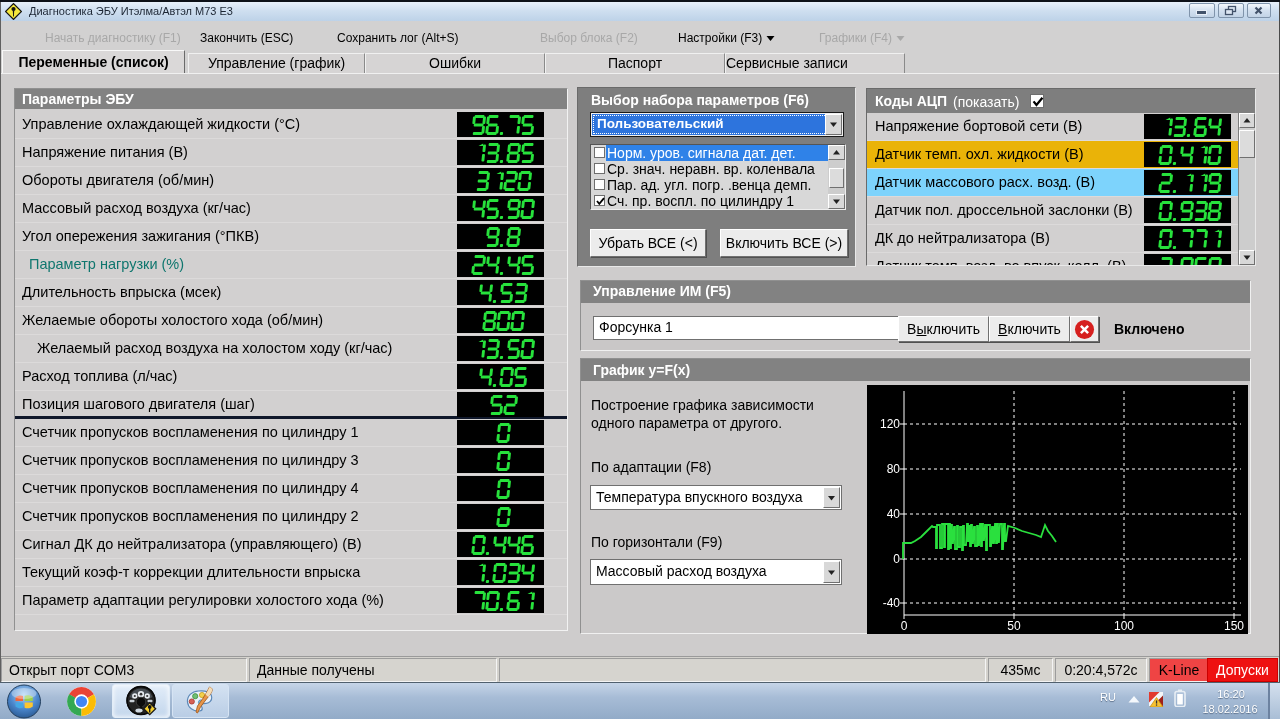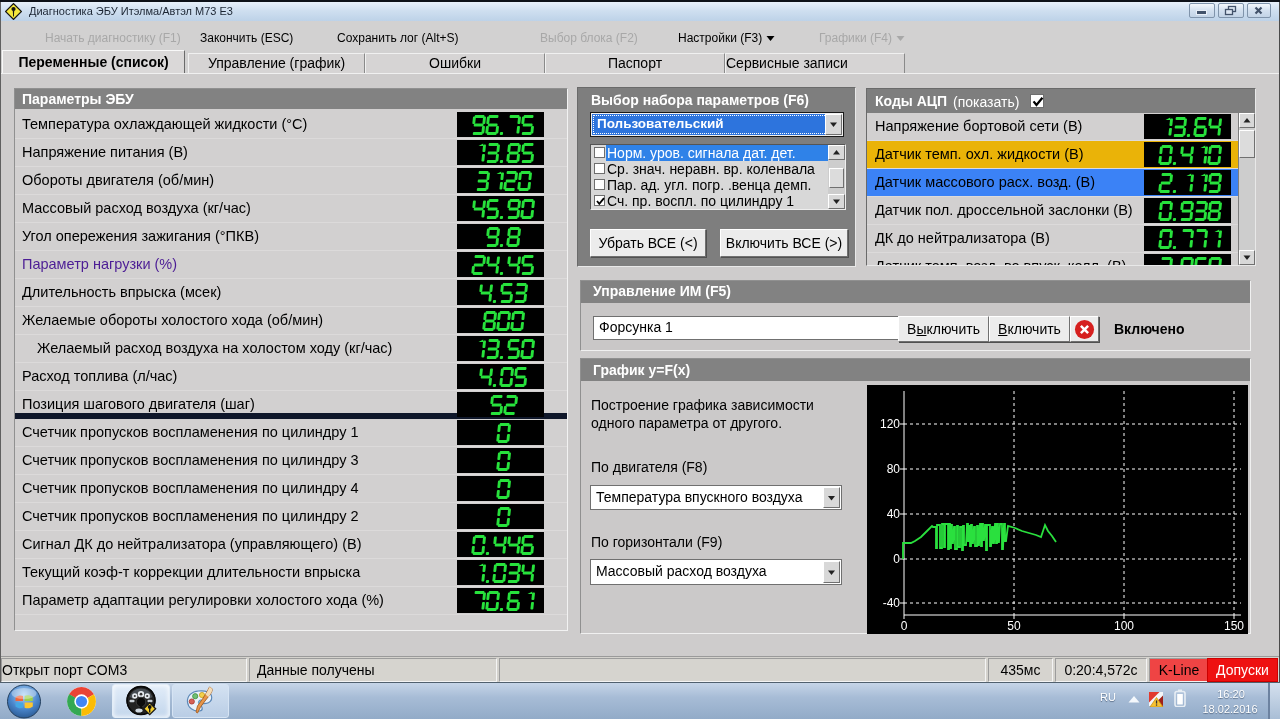--- a/index.html
+++ b/index.html
@@ -116,21 +116,21 @@
     <div style="position:absolute;left:2px;top:0px;width:183px;height:24px;background:#dad8d8;border:1px solid #6a6a6a;border-bottom:none;border-top-color:#f8f8f8;border-left-color:#f8f8f8;box-sizing:border-box;font-weight:bold;font-size:14px;text-align:center;line-height:23px">Переменные (список)</div>
     <div style="position:absolute;left:188px;top:3px;width:177px;height:20px;background:#d6d4d4;border:1px solid #8a8a8a;border-bottom:none;border-top-color:#f0f0f0;border-left-color:#f0f0f0;box-sizing:border-box;font-size:14px;text-align:center;line-height:19px">Управление (график)</div>
     <div style="position:absolute;left:365px;top:3px;width:180px;height:20px;background:#d6d4d4;border:1px solid #8a8a8a;border-bottom:none;border-top-color:#f0f0f0;border-left-color:#f0f0f0;box-sizing:border-box;font-size:14px;text-align:center;line-height:19px">Ошибки</div>
     <div style="position:absolute;left:545px;top:3px;width:180px;height:20px;background:#d6d4d4;border:1px solid #8a8a8a;border-bottom:none;border-top-color:#f0f0f0;border-left-color:#f0f0f0;box-sizing:border-box;font-size:14px;text-align:center;line-height:19px">Паспорт</div>
     <div style="position:absolute;left:725px;top:3px;width:180px;height:20px;background:#d6d4d4;border:1px solid #8a8a8a;border-bottom:none;border-top-color:#f0f0f0;border-left-color:#f0f0f0;box-sizing:border-box;font-size:14px;line-height:19px">Сервисные записи</div>
   </div>
 <div style="position:absolute;left:0;top:73px;width:1280px;height:583px;background:#cecccc;border-top:1px solid #f0f0f0;box-sizing:border-box"></div>
 <div style="position:absolute;left:14px;top:88px;width:554px;height:543px;background:#d2d0d0;border:1px solid #909090;border-right-color:#f2f2f2;border-bottom-color:#f2f2f2;box-sizing:border-box">
     <div style="position:absolute;left:0px;top:0px;right:0px;height:20px;background:#828282;color:#fff;font-weight:bold;font-size:14px;line-height:20px;padding-left:7px">Параметры ЭБУ</div>
     <div style="position:absolute;left:0px;top:22px;width:552px;height:28px;border-bottom:1px solid #dcdada;box-sizing:border-box">
-      <div style="position:absolute;left:7px;top:5px;font-size:14.5px;color:#000;white-space:nowrap">Температура охлаждающей жидкости (°С)</div>
+      <div style="position:absolute;left:7px;top:5px;font-size:14.5px;color:#000;white-space:nowrap">Управление охлаждающей жидкости (°С)</div>
     </div>
     <div style="position:absolute;left:442px;top:23px;width:87px;height:25px;background:#000;display:flex;align-items:center;justify-content:center;padding-left:5px;box-sizing:border-box">
       <svg width="62" height="20" viewBox="0 0 62 20" style="overflow:visible">
         <g fill="#27e23c" transform="translate(1.2,0) skewX(-6)">
           <use href="#s9" x="0"></use>
           <use href="#s6" x="14"></use>
           <use href="#sdot" x="28"></use>
           <use href="#s7" x="35"></use>
           <use href="#s5" x="49"></use>
         </g>
@@ -183,21 +183,21 @@
     <div style="position:absolute;left:442px;top:135px;width:87px;height:25px;background:#000;display:flex;align-items:center;justify-content:center;padding-left:5px;box-sizing:border-box">
       <svg width="34" height="20" viewBox="0 0 34 20" style="overflow:visible">
         <g fill="#27e23c" transform="translate(1.2,0) skewX(-6)">
           <use href="#s9" x="0"></use>
           <use href="#sdot" x="14"></use>
           <use href="#s8" x="21"></use>
         </g>
       </svg>
     </div>
     <div style="position:absolute;left:0px;top:162px;width:552px;height:28px;border-bottom:1px solid #dcdada;box-sizing:border-box">
-      <div style="position:absolute;left:7px;top:5px;font-size:14.5px;color:#4c1d95;white-space:nowrap">Параметр нагрузки (%)</div>
+      <div style="position:absolute;left:14px;top:5px;font-size:14.5px;color:#0f766e;white-space:nowrap">Параметр нагрузки (%)</div>
     </div>
     <div style="position:absolute;left:442px;top:163px;width:87px;height:25px;background:#000;display:flex;align-items:center;justify-content:center;padding-left:5px;box-sizing:border-box">
       <svg width="62" height="20" viewBox="0 0 62 20" style="overflow:visible">
         <g fill="#27e23c" transform="translate(1.2,0) skewX(-6)">
           <use href="#s2" x="0"></use>
           <use href="#s4" x="14"></use>
           <use href="#sdot" x="28"></use>
           <use href="#s4" x="35"></use>
           <use href="#s5" x="49"></use>
         </g>
@@ -248,21 +248,21 @@
     <div style="position:absolute;left:442px;top:275px;width:87px;height:25px;background:#000;display:flex;align-items:center;justify-content:center;padding-left:5px;box-sizing:border-box">
       <svg width="48" height="20" viewBox="0 0 48 20" style="overflow:visible">
         <g fill="#27e23c" transform="translate(1.2,0) skewX(-6)">
           <use href="#s4" x="0"></use>
           <use href="#sdot" x="14"></use>
           <use href="#s0" x="21"></use>
           <use href="#s5" x="35"></use>
         </g>
       </svg>
     </div>
-    <div style="position:absolute;left:0px;top:302px;width:552px;height:28px;border-bottom:6px solid #0f172a;box-sizing:border-box">
+    <div style="position:absolute;left:0px;top:302px;width:552px;height:28px;border-bottom:3px solid #0f172a;box-sizing:border-box">
       <div style="position:absolute;left:7px;top:5px;font-size:14.5px;color:#000;white-space:nowrap">Позиция шагового двигателя (шаг)</div>
     </div>
     <div style="position:absolute;left:442px;top:303px;width:87px;height:25px;background:#000;display:flex;align-items:center;justify-content:center;padding-left:5px;box-sizing:border-box">
       <svg width="27" height="20" viewBox="0 0 27 20" style="overflow:visible">
         <g fill="#27e23c" transform="translate(1.2,0) skewX(-6)">
           <use href="#s5" x="0"></use>
           <use href="#s2" x="14"></use>
         </g>
       </svg>
     </div>
@@ -427,21 +427,21 @@
       <svg width="62" height="20" viewBox="0 0 62 20" style="overflow:visible">
         <g fill="#27e23c" transform="translate(1.2,0) skewX(-6)">
           <use href="#s0" x="0"></use>
           <use href="#sdot" x="14"></use>
           <use href="#s4" x="21"></use>
           <use href="#s1" x="35"></use>
           <use href="#s0" x="49"></use>
         </g>
       </svg>
     </div>
-    <div style="position:absolute;left:0px;top:80px;width:371px;height:28px;background:#3b82f6;border-bottom:1px solid #dcdada;box-sizing:border-box">
+    <div style="position:absolute;left:0px;top:80px;width:371px;height:28px;background:#7dd3fc;border-bottom:1px solid #dcdada;box-sizing:border-box">
       <div style="position:absolute;left:8px;top:5px;font-size:14.5px;color:#000;white-space:nowrap">Датчик массового расх. возд. (В)</div>
     </div>
     <div style="position:absolute;left:277px;top:81px;width:87px;height:25px;background:#000;display:flex;align-items:center;justify-content:center;padding-left:5px;box-sizing:border-box">
       <svg width="62" height="20" viewBox="0 0 62 20" style="overflow:visible">
         <g fill="#27e23c" transform="translate(1.2,0) skewX(-6)">
           <use href="#s2" x="0"></use>
           <use href="#sdot" x="14"></use>
           <use href="#s1" x="21"></use>
           <use href="#s1" x="35"></use>
           <use href="#s9" x="49"></use>
@@ -518,21 +518,21 @@
       <svg width="21" height="21" viewBox="0 0 22 22">
         <circle cx="11" cy="11" r="10" fill="#d6201f"></circle>
         <path d="M7.2 7.2 L14.8 14.8 M14.8 7.2 L7.2 14.8" stroke="#fff" stroke-width="2.6"></path>
       </svg>
     </div>
     <div style="position:absolute;left:533px;top:40px;font-size:14px;font-weight:bold;color:#000">Включено</div>
   </div>
 <div style="position:absolute;left:580px;top:358px;width:671px;height:276px;background:#cbc9c9;border:1px solid #909090;border-right-color:#f0f0f0;border-bottom-color:#f0f0f0;box-sizing:border-box">
     <div style="position:absolute;left:0;top:0;width:100%;height:22px;background:#828282;color:#fff;font-weight:bold;font-size:14px;line-height:22px;padding-left:12px;box-sizing:border-box">График y=F(x)</div>
     <div style="position:absolute;left:10px;top:37px;font-size:14px;color:#000;line-height:18px">Построение графика зависимости<br>одного параметра от другого.</div>
-    <div style="position:absolute;left:10px;top:100px;font-size:14px">По двигателя (F8)</div>
+    <div style="position:absolute;left:10px;top:100px;font-size:14px">По адаптации (F8)</div>
     <div style="position:absolute;left:9px;top:126px;width:252px;height:25px;background:#fff;border:1px solid #707070;box-sizing:border-box">
       <div style="position:absolute;left:5px;top:3px;font-size:14px;color:#000;white-space:nowrap">Температура впускного воздуха</div>
       <div style="position:absolute;right:1px;top:1px;width:17px;height:21px;background:#d8d8d8;border:1px solid #fff;border-right-color:#707070;border-bottom-color:#707070;box-sizing:border-box"><svg width="15" height="19">
           <polygon points="4.0,8.0 11.0,8.0 7.5,12.5" fill="#222"></polygon>
         </svg></div>
     </div>
     <div style="position:absolute;left:10px;top:175px;font-size:14px">По горизонтали (F9)</div>
     <div style="position:absolute;left:9px;top:200px;width:252px;height:26px;background:#fff;border:1px solid #707070;box-sizing:border-box">
       <div style="position:absolute;left:5px;top:3px;font-size:14px;color:#000;white-space:nowrap">Массовый расход воздуха</div>
       <div style="position:absolute;right:1px;top:1px;width:17px;height:22px;background:#d8d8d8;border:1px solid #fff;border-right-color:#707070;border-bottom-color:#707070;box-sizing:border-box"><svg width="15" height="20">
@@ -565,21 +565,21 @@
         <text x="257" y="245" fill="#fff" font-size="12" font-family="Liberation Sans" text-anchor="middle">100</text>
         <line x1="367" y1="6" x2="367" y2="230" stroke="#fff" stroke-width="1" stroke-dasharray="3,3"></line>
         <line x1="367" y1="230" x2="367" y2="234" stroke="#fff" stroke-width="1"></line>
         <text x="367" y="245" fill="#fff" font-size="12" font-family="Liberation Sans" text-anchor="middle">150</text>
         <line x1="37" y1="6" x2="37" y2="230" stroke="#fff" stroke-width="1"></line>
         <line x1="37" y1="230" x2="374" y2="230" stroke="#fff" stroke-width="1"></line>
         <polyline points="36,174 36,158 44,158 48,156 54,152 60,146 65,141 66,142 69,142 69,163 70,163 70,140 73,140 73,163 75,163 75,139 77,139 77,162 78,162 78,139 81,139 81,164 82,164 82,139 83,139 83,163 84,163 84,140 85,140 85,158 86,158 87,142 88,142 88,164 90,164 90,141 91,141 91,162 93,162 93,142 95,142 95,165 96,165 96,141 97,141 97,160 99,160 100,139 101,139 101,156 102,156 102,141 103,141 103,161 104,161 104,140 105,140 105,158 106,158 107,142 108,142 108,161 110,161 110,141 111,141 111,160 112,160 113,139 114,139 114,161 115,161 115,139 116,139 116,155 117,155 118,140 119,140 119,165 120,165 120,140 123,140 123,161 124,161 125,142 126,142 126,158 127,158 128,139 129,139 129,158 130,158 130,139 131,139 131,157 132,157 133,139 135,139 135,164 136,164 137,139 138,139 138,156 139,156 141,141 148,143 155,146 162,148 169,150 174,152 178,140 181,146 185,151 189,157" fill="none" stroke="#2ae03e" stroke-width="1.8"></polyline>
       </svg></div>
   </div>
 <div style="position:absolute;left:0;top:656px;width:1280px;height:27px;background:#d4d2cd;border-top:1px solid #9a9a9a;box-sizing:border-box">
-    <div style="position:absolute;left:1px;top:1px;width:246px;height:24px;background:#d6d4cf;border:1px solid #9c9c9c;border-right-color:#f4f4f4;border-bottom-color:#f4f4f4;box-sizing:border-box;font-size:14px;line-height:22px;white-space:nowrap">Открыт порт COM3</div>
+    <div style="position:absolute;left:1px;top:1px;width:246px;height:24px;background:#d6d4cf;border:1px solid #9c9c9c;border-right-color:#f4f4f4;border-bottom-color:#f4f4f4;box-sizing:border-box;font-size:14px;line-height:22px;padding-left:7px;white-space:nowrap">Открыт порт COM3</div>
     <div style="position:absolute;left:249px;top:1px;width:248px;height:24px;background:#d6d4cf;border:1px solid #9c9c9c;border-right-color:#f4f4f4;border-bottom-color:#f4f4f4;box-sizing:border-box;font-size:14px;line-height:22px;padding-left:7px;white-space:nowrap">Данные получены</div>
     <div style="position:absolute;left:499px;top:1px;width:487px;height:24px;background:#d6d4cf;border:1px solid #9c9c9c;border-right-color:#f4f4f4;border-bottom-color:#f4f4f4;box-sizing:border-box;font-size:14px;line-height:22px;padding-left:7px;white-space:nowrap"></div>
     <div style="position:absolute;left:988px;top:1px;width:65px;height:24px;background:#d6d4cf;border:1px solid #9c9c9c;border-right-color:#f4f4f4;border-bottom-color:#f4f4f4;box-sizing:border-box;font-size:14px;line-height:22px;text-align:center;white-space:nowrap">435мс</div>
     <div style="position:absolute;left:1055px;top:1px;width:92px;height:24px;background:#d6d4cf;border:1px solid #9c9c9c;border-right-color:#f4f4f4;border-bottom-color:#f4f4f4;box-sizing:border-box;font-size:14px;line-height:22px;text-align:center;white-space:nowrap">0:20:4,572с</div>
     <div style="position:absolute;left:1149px;top:1px;width:60px;height:24px;background:#ef4444;border:1px solid #9c9c9c;border-right-color:#f4f4f4;border-bottom-color:#f4f4f4;box-sizing:border-box;font-size:14px;line-height:22px;text-align:center;white-space:nowrap">K-Line</div>
     <div style="position:absolute;left:1207px;top:1px;width:71px;height:24px;background:#ee1111;border:1px solid #c00;box-sizing:border-box;color:#fff;font-size:14px;line-height:22px;text-align:center">Допуски</div>
   </div>
 <div style="position:absolute;left:0;top:2px;width:1px;height:681px;background:#606060"></div>
 <div style="position:absolute;left:1279px;top:2px;width:1px;height:681px;background:#4a4a4a"></div>
 <div style="position:absolute;left:0;top:682px;width:1280px;height:1px;background:#50606e"></div>

